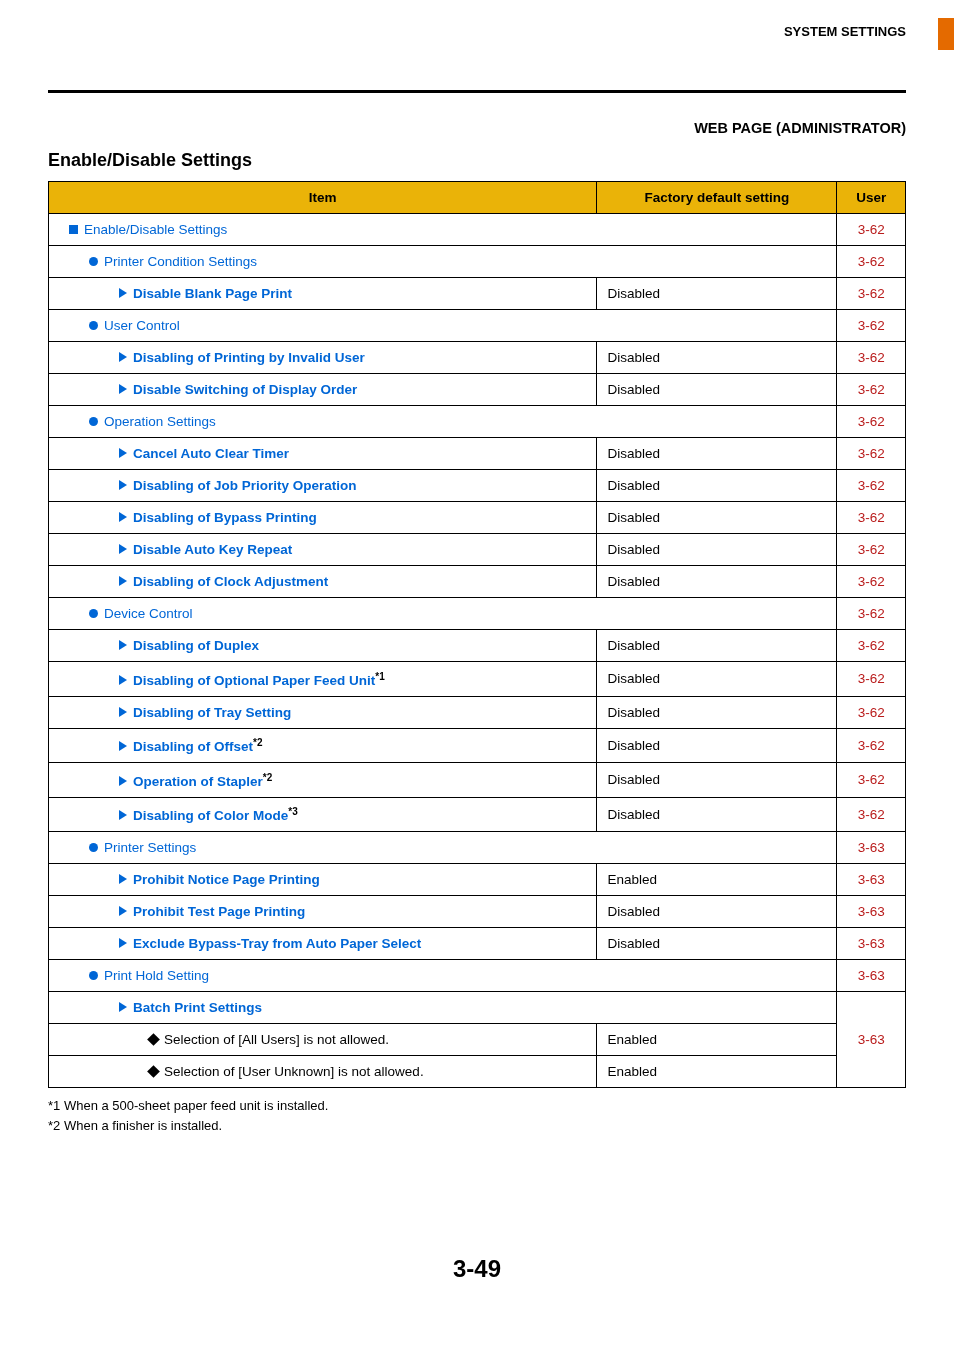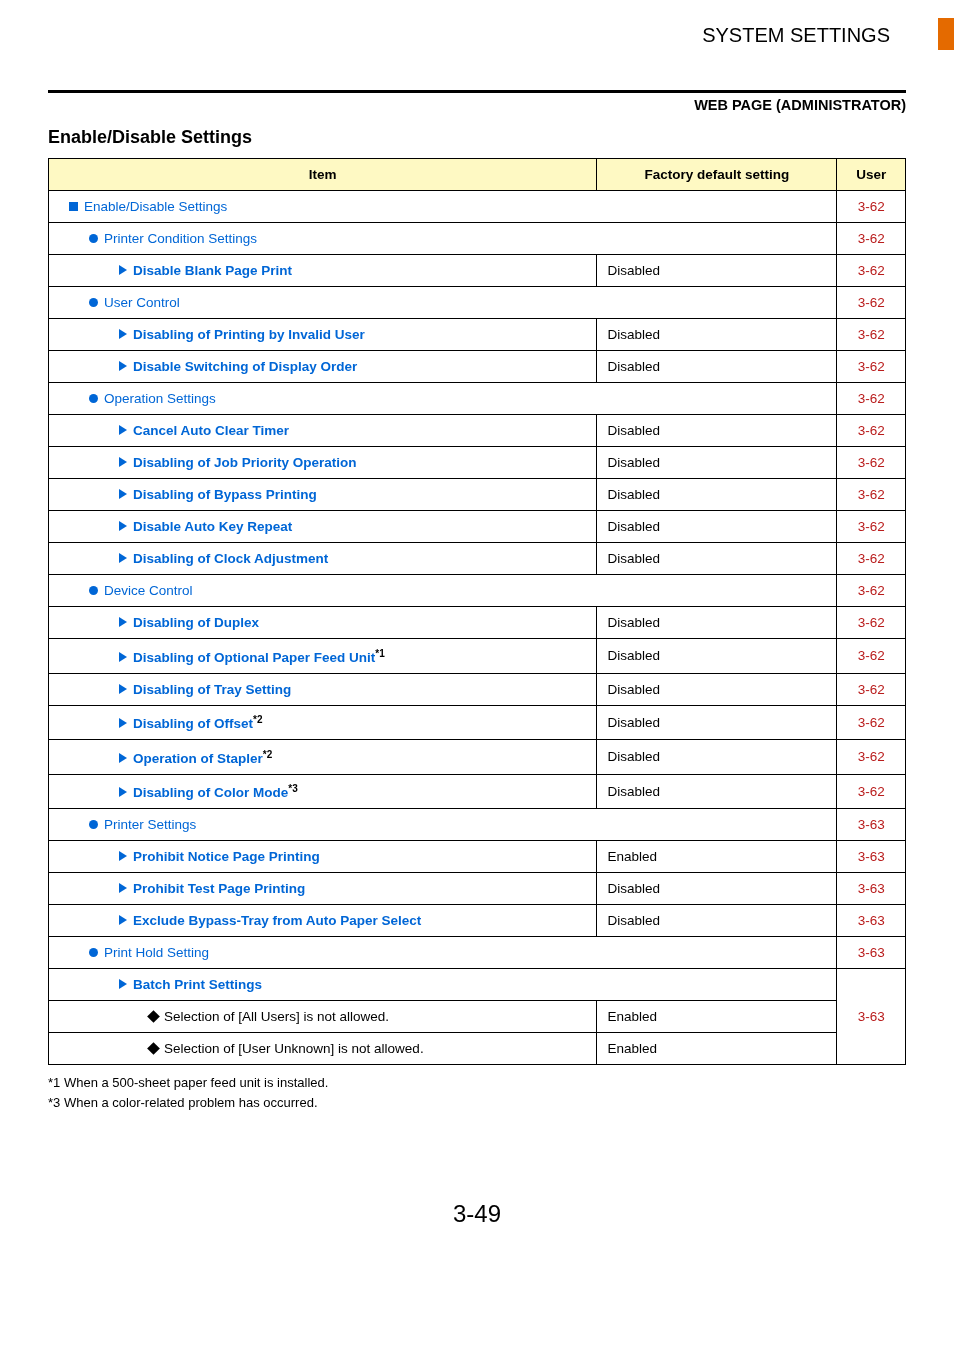--- a/index.html
+++ b/index.html
@@ -1,43 +1,43 @@
 <!DOCTYPE html>
 <html><head>
 <meta charset="utf-8">
 <style>
   * { box-sizing: border-box; margin: 0; padding: 0; }
   html, body { width: 954px; background: #fff; font-family: Arial, Helvetica, sans-serif; }
   body { padding: 24px 48px 40px 48px; }
   .header-row { position: relative; height: 40px; }
-  .sys-head { position: absolute; right: 16px; top: 0; font-weight: normal; font-size: 20px; }
+  .sys-head { position: absolute; right: 0; top: 0; font-weight: bold; font-size: 13px; }
   .accent-bar { position: absolute; right: -48px; top: -6px; width: 16px; height: 32px; background: #e46a00; }
   .thin-rule { border: 0; border-top: 3px solid #000; margin-top: 26px; }
-  .sub-head { text-align: right; font-weight: bold; font-size: 14.5px; margin-top: 4px; }
+  .sub-head { text-align: right; font-weight: bold; font-size: 14.5px; margin-top: 27px; }
   .sec-title { font-weight: bold; font-size: 18px; margin-top: 14px; margin-bottom: 10px; }
   table.settings { width: 100%; border-collapse: collapse; table-layout: fixed; }
   table.settings th, table.settings td { border: 1px solid #000; padding: 8px 10px; font-size: 13.5px; vertical-align: middle; }
-  table.settings thead th { background: #fef9c3; font-weight: bold; text-align: center; }
+  table.settings thead th { background: #eab308; font-weight: bold; text-align: center; }
   col.c-item { width: 64%; }
   col.c-fact { width: 28%; }
   col.c-page { width: 8%; }
   .page-cell { text-align: center; color: #b91c1c; }
   .link { color: #0066d6; }
   .plain { color: #000; }
   .sq { display:inline-block; width:9px; height:9px; background:#0066d6; margin-right:6px; vertical-align:0; }
   .dot { display:inline-block; width:9px; height:9px; border-radius:50%; background:#0066d6; margin-right:6px; vertical-align:0; }
   .tri { display:inline-block; width:0; height:0; border-top:5px solid transparent; border-bottom:5px solid transparent; border-left:8px solid #0066d6; margin-right:6px; vertical-align:0; }
   .dia { display:inline-block; width:9px; height:9px; background:#000; transform:rotate(45deg); margin-right:6px; vertical-align:0; }
   .ind1 { padding-left: 10px; }
   .ind2 { padding-left: 30px; }
   .ind3 { padding-left: 60px; font-weight: bold; }
   .ind4 { padding-left: 90px; }
   .sup { font-size: 10px; vertical-align: super; }
   .footnotes { margin-top: 8px; font-size: 13px; line-height: 1.5; }
-  .page-num { text-align:center; font-size: 24px; font-weight: normal; margin-top: 88px; }
+  .page-num { text-align:center; font-size: 24px; font-weight: bold; margin-top: 120px; }
 </style>
 </head>
 <body>
 
 <div class="header-row">
   <span class="accent-bar"></span>
   <div class="sys-head">SYSTEM SETTINGS</div>
 </div>
 <hr class="thin-rule">
 <div class="sub-head">WEB PAGE (ADMINISTRATOR)</div>
@@ -235,16 +235,16 @@
         <td>
           <div class="ind4"><span class="dia"></span><span class="plain"><span>Selection of [User Unknown] is not allowed.</span></span></div>
         </td>
         <td>Enabled</td>
       </tr>
     </tbody>
 </table>
 
 <div class="footnotes">
   <div>*1  When a 500-sheet paper feed unit is installed.</div>
-  <div>*3  When a color-related problem has occurred.</div>
+  <div>*2  When a finisher is installed.</div>
 </div>
 
 <div class="page-num">3-49</div>
 
 </body></html>

